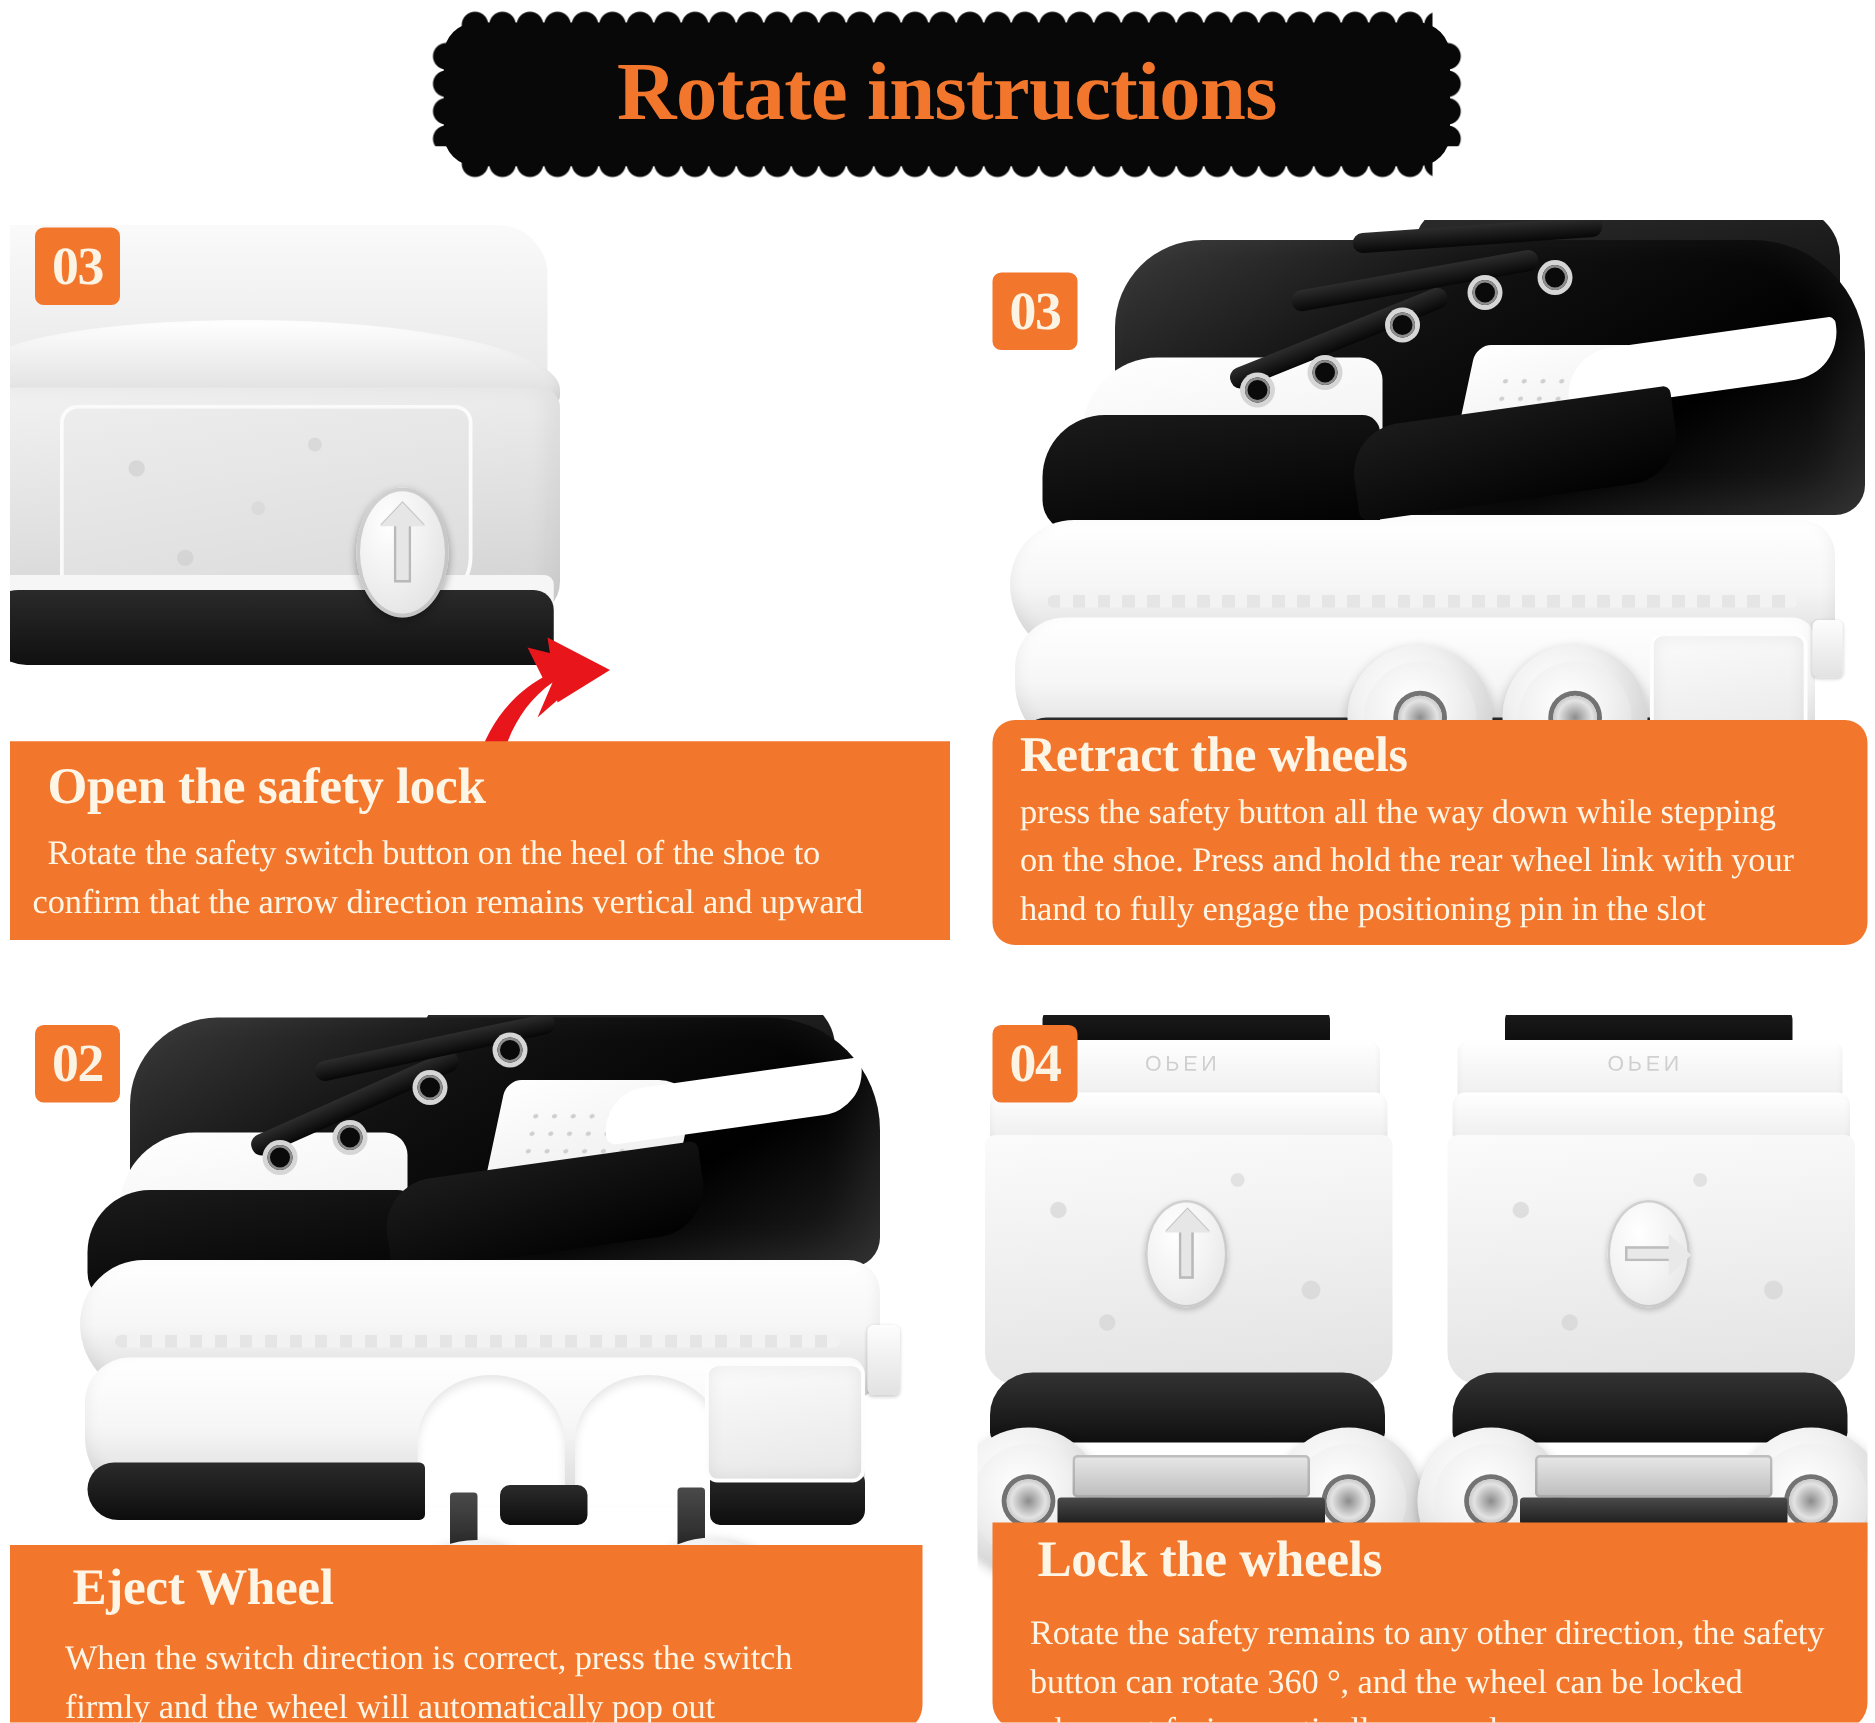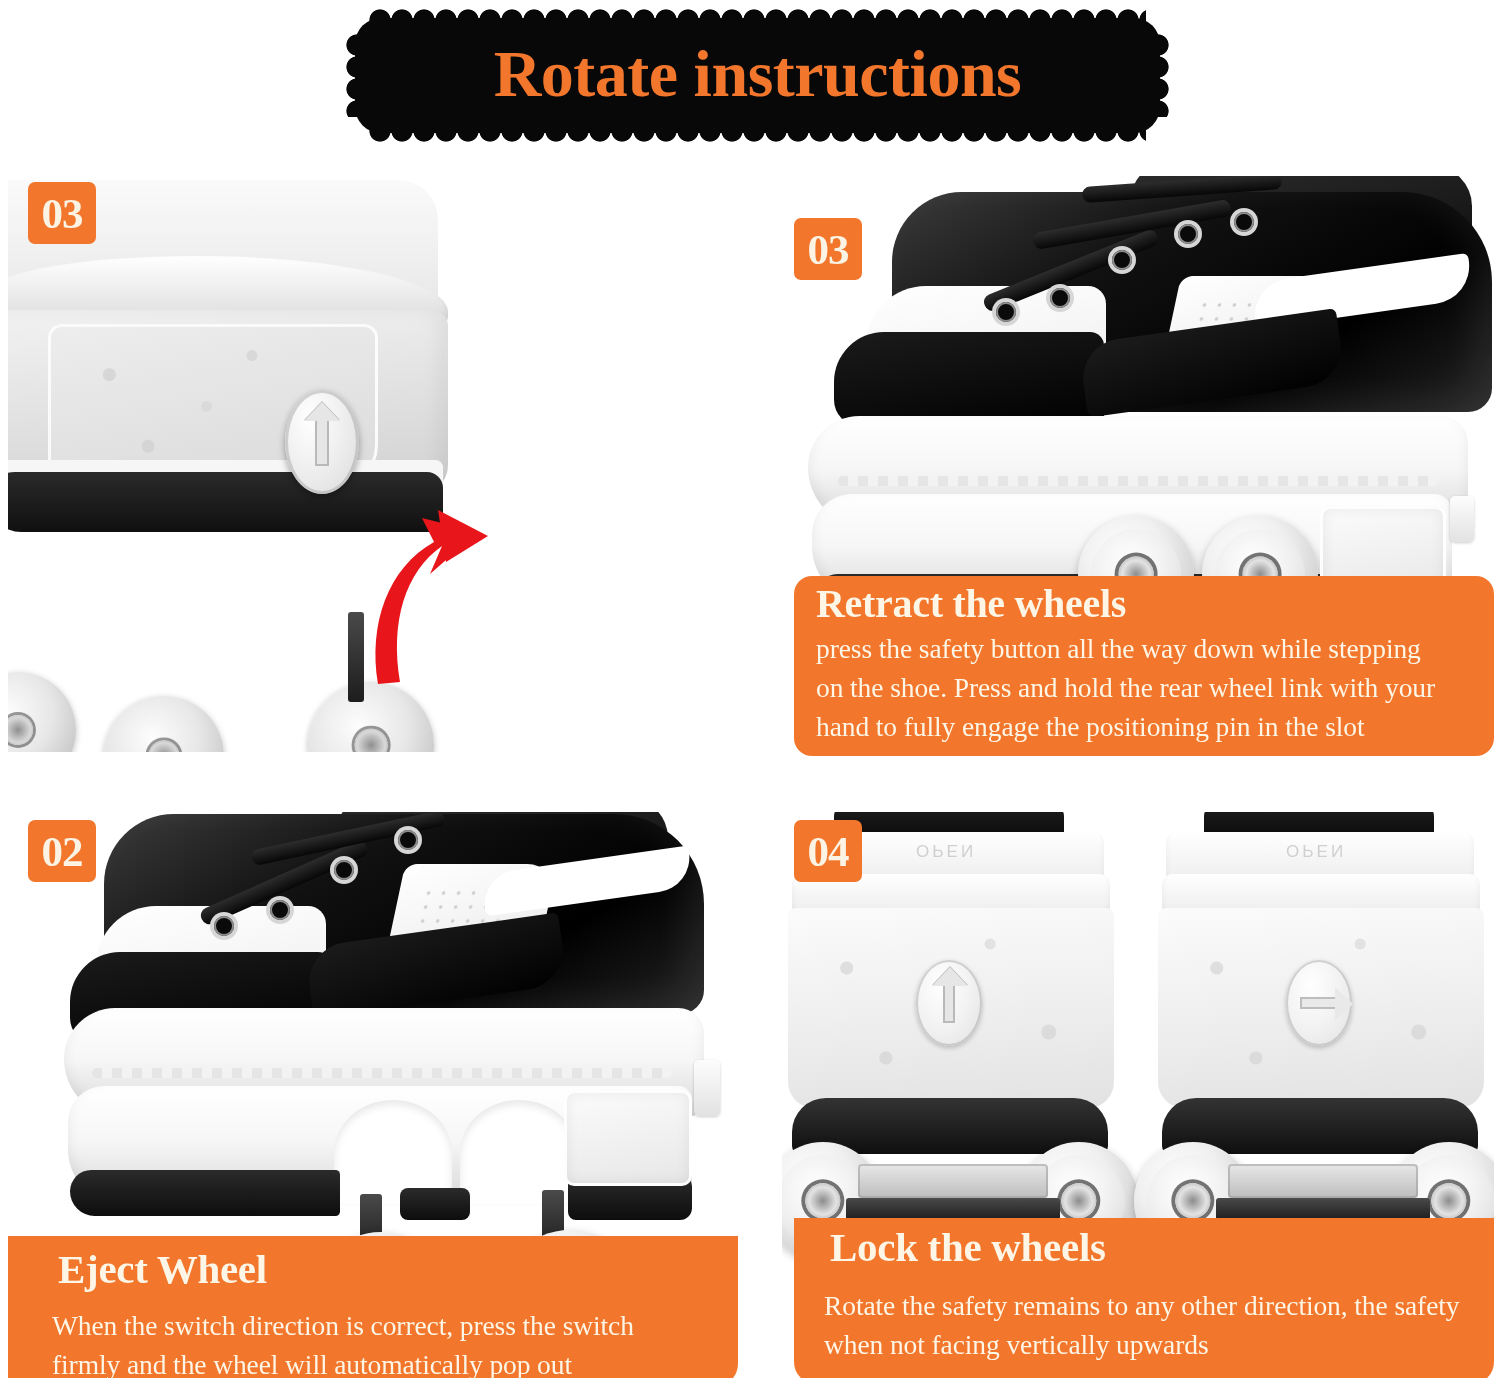--- a/index.html
+++ b/index.html
@@ -438,20 +438,25 @@
       <div class="mini-wheel" style="left:-48px; top:500px; width:116px; height:116px;"></div>
 
       <div class="mini-wheel" style="left:96px; top:524px; width:120px; height:120px;"></div>
       <div class="mini-wheel" style="left:300px; top:510px; width:126px; height:126px;"></div>
       <div class="axle" style="left:340px; top:440px; width:16px; height:90px;"></div>
     </div>
   </div>
 
   <div class="badge" style="left:20px; top:10px;">03</div>
 
+  <div class="caption" style="left:0px; top:421px; width:752px; height:159px; padding-left:30px; padding-top:10px;">
+    <h2>Open the safety lock</h2>
+    <div class="body-line" style="margin-top:9px;">Rotate the safety switch button on the heel of the shoe to</div>
+    <div class="body-line" style="margin-left:-12px;">confirm that the arrow direction remains vertical and upward</div>
+  </div>
 </div>
 
 <div class="panel" style="left:782px; top:176px; width:712px; height:580px;">
 
   <div class="photo">
     <div class="shoe-stage">
       <div class="sn-shadow" style="left:40px; top:400px; width:620px; height:60px;"></div>
 
       <div class="sn-collar" style="left:350px; top:-10px; width:340px; height:120px;"></div>
       <div class="sn-upper-black" style="left:110px; top:16px; width:600px; height:220px;"></div>
@@ -590,15 +595,16 @@
         <div class="axle" style="left:58px; top:386px; width:214px; height:22px;"></div>
       </div>
     </div>
   </div>
 
   <div class="badge" style="left:12px; top:8px;">04</div>
 
   <div class="caption" style="left:12px; top:406px; width:700px; height:166px; border-radius:0 0 22px 22px; padding-left:36px; padding-top:4px;">
     <h2>Lock the wheels</h2>
     <div class="body-line" style="margin-top:14px; margin-left:-6px;">Rotate the safety remains to any other direction, the safety</div>
+    <div class="body-line" style="margin-left:-6px;">button can rotate 360 °, and the wheel can be locked</div>
     <div class="body-line" style="margin-left:-6px;">when not facing vertically upwards</div>
   </div>
 </div>
 
 </body></html>

